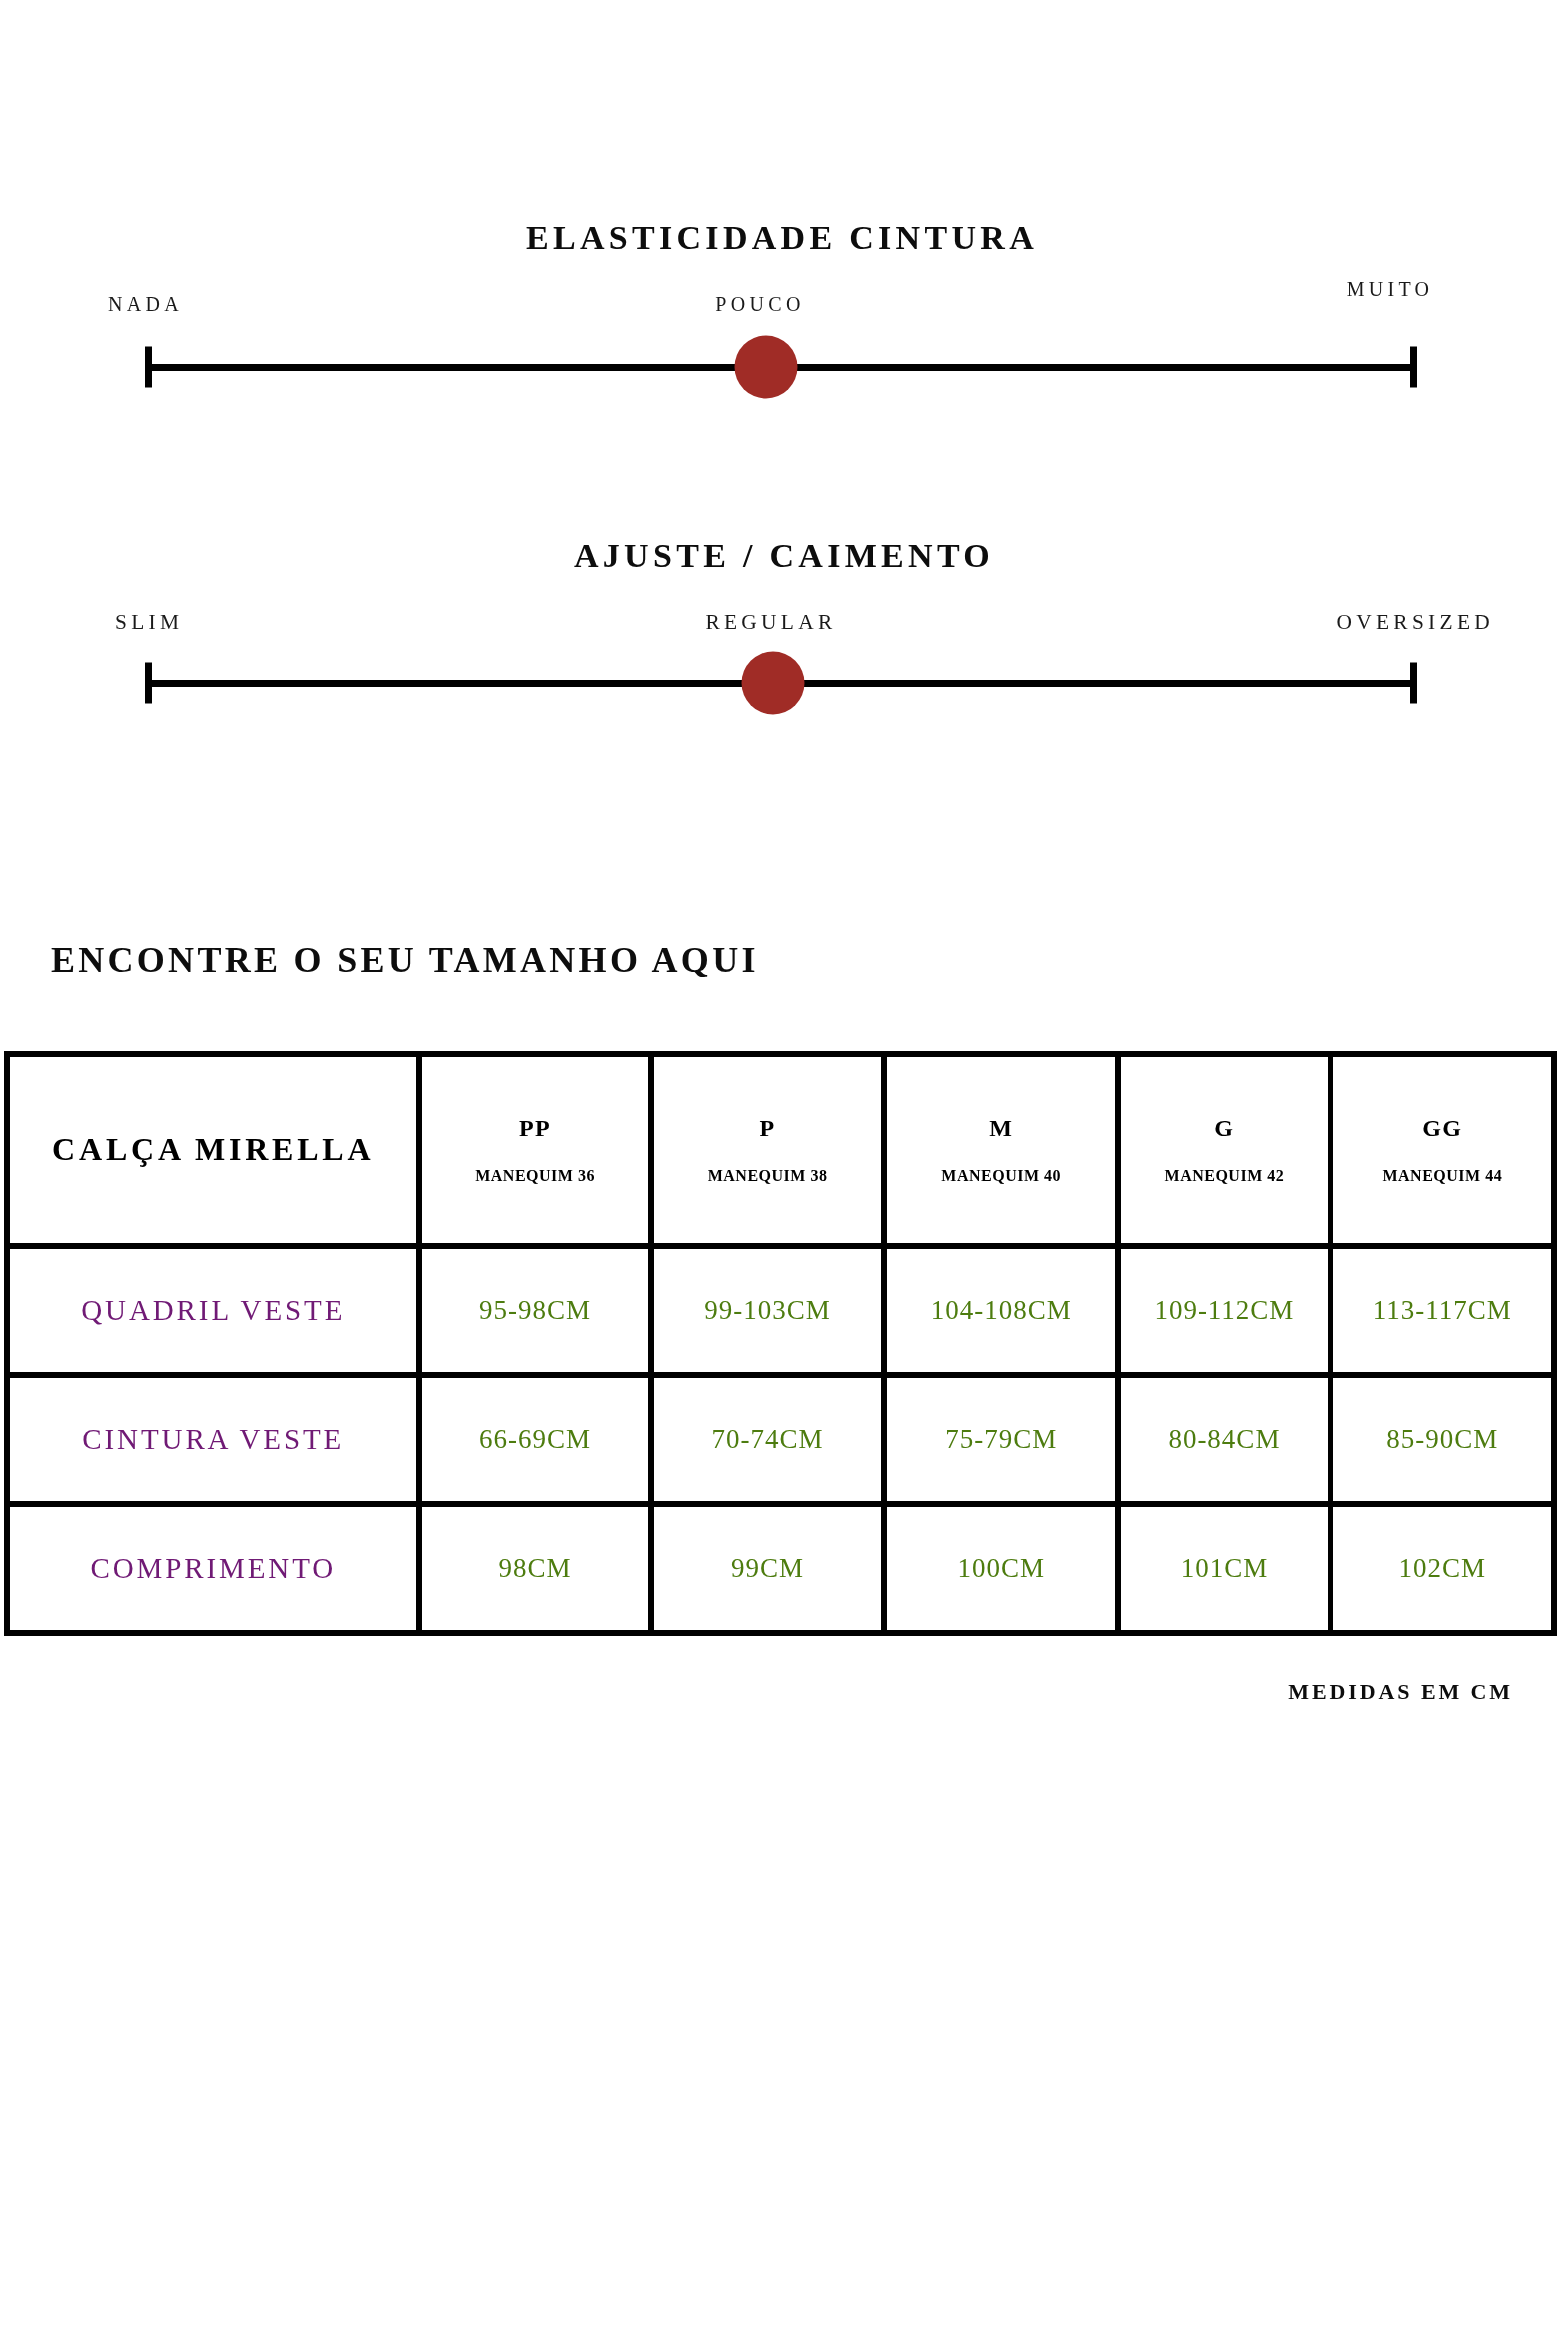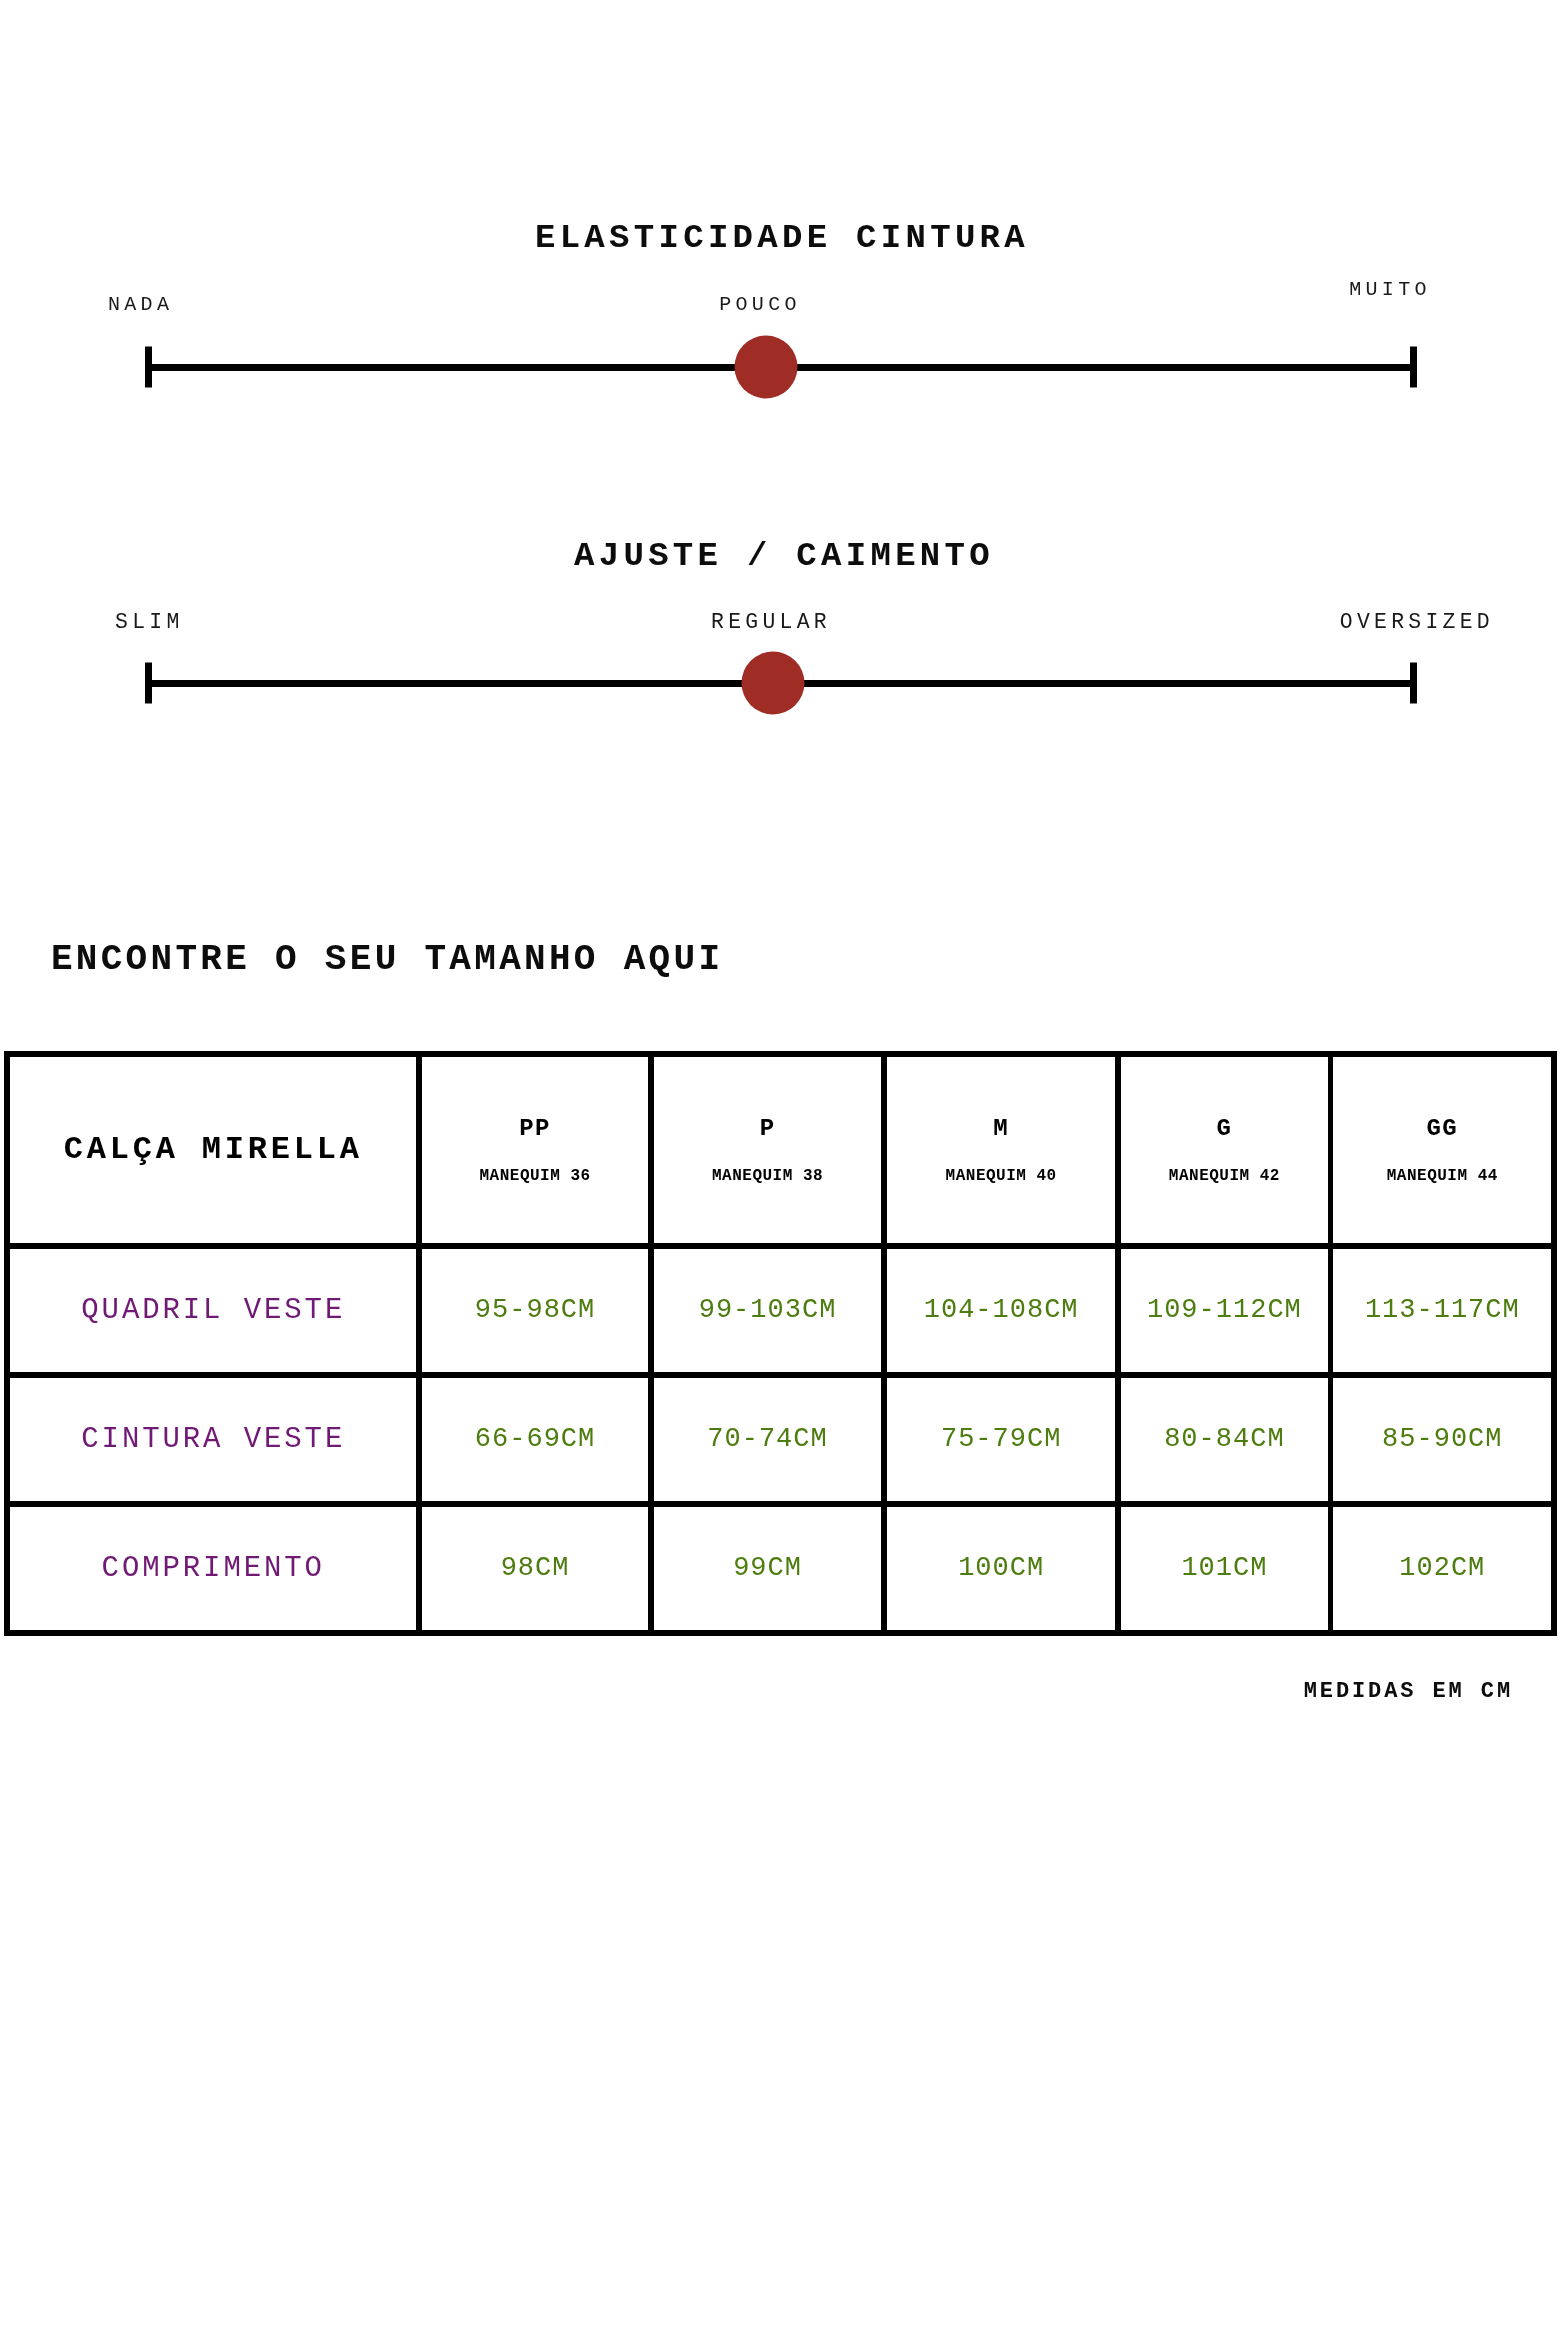--- a/index.html
+++ b/index.html
@@ -1,20 +1,20 @@
 <!DOCTYPE html>
 <html style="font-size:7.6px"><head>
 <meta charset="utf-8">
 <style>
   html,body{margin:0;padding:0;background:#ffffff;}
   .page{
     position:relative;
     width:1561px;height:2306px;
     background:#ffffff;
-    font-family:Liberation Mono, monospace;
+    font-family:Liberation Serif, serif;
     color:#000;
     overflow:hidden;
   }
   
   .slider-title{
     position:absolute;
     transform:translateX(-50%);
     font-size:34px;font-weight:700;letter-spacing:4.3px;
     color:#0d0d0d;white-space:nowrap;
   }

